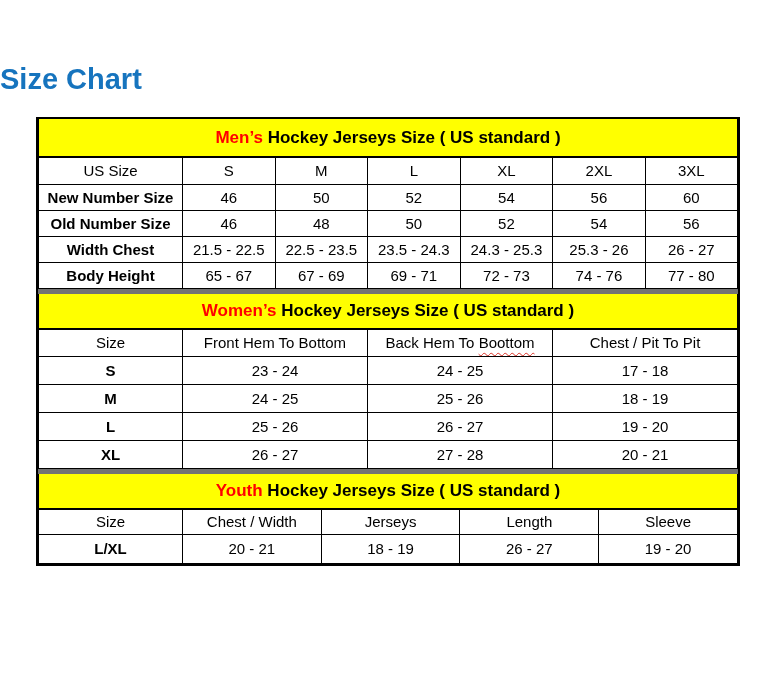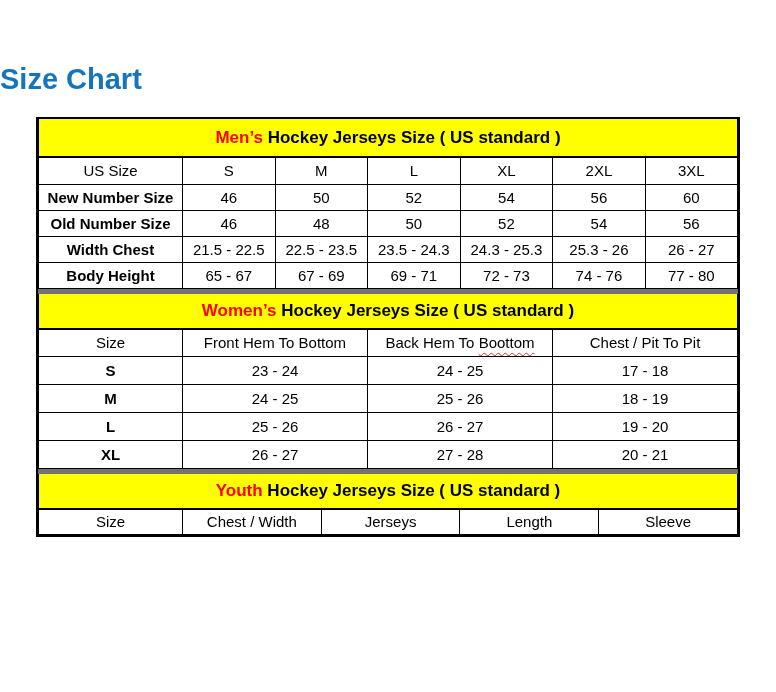--- a/index.html
+++ b/index.html
@@ -182,16 +182,23 @@
         <tr class="banner">
       <td colspan="5"><span class="accent">Youth</span> <span>Hockey Jerseys Size ( US standard )</span></td>
     </tr>
     <tr class="cols">
       <th>Size</th>
       <th>Chest / Width</th>
       <th>Jerseys</th>
       <th>Length</th>
       <th>Sleeve</th>
     </tr>
+    <tr class="data">
+      <td class="size-label">L/XL</td>
+      <td>20 - 21</td>
+      <td>18 - 19</td>
+      <td>26 - 27</td>
+      <td>19 - 20</td>
+    </tr>
   </tbody>
     </table>
 
 </div>
 
 </body></html>

